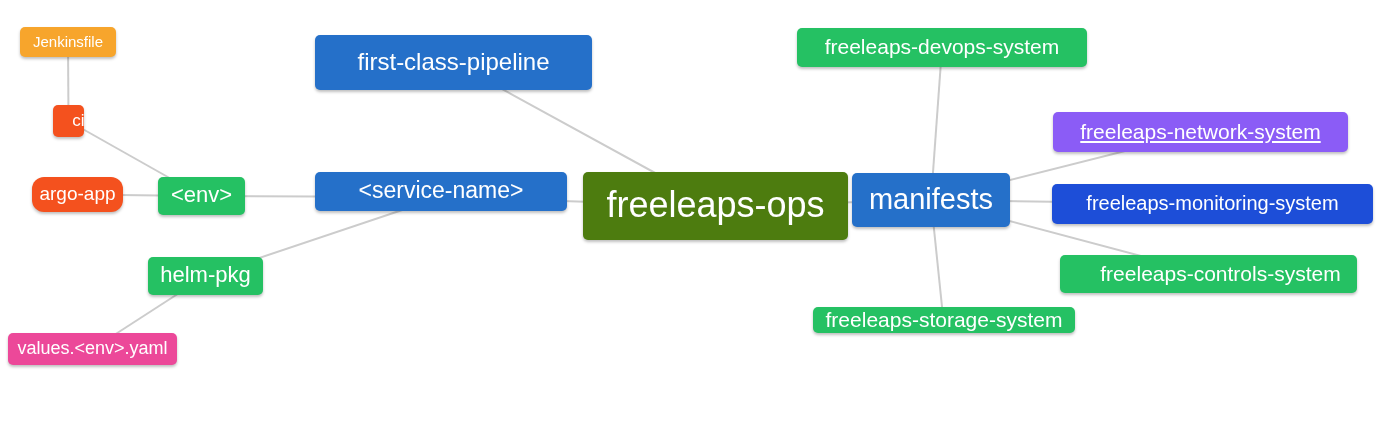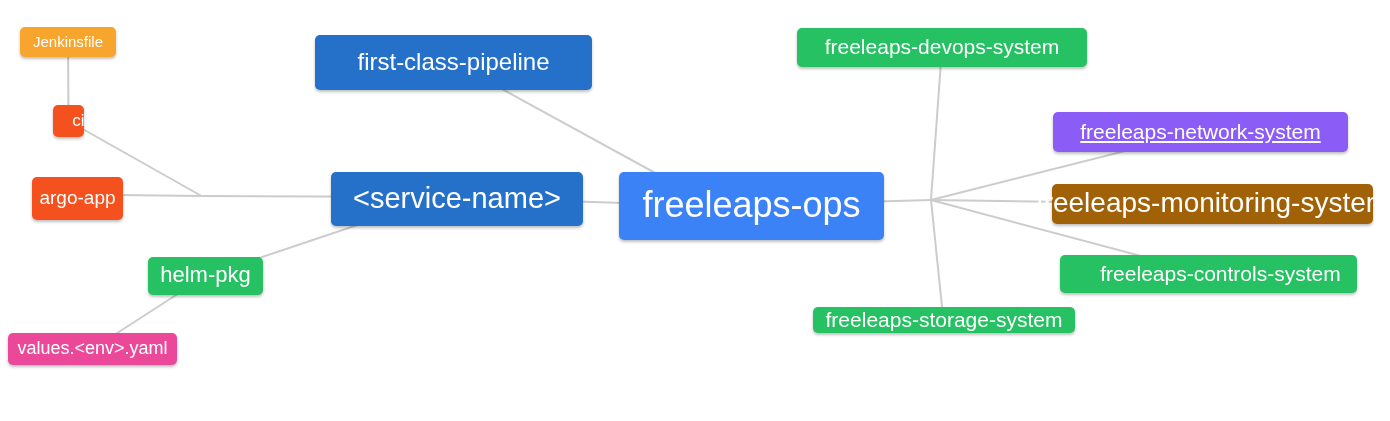--- a/index.html
+++ b/index.html
@@ -60,45 +60,51 @@
       <line x1="931" y1="200" x2="1212.5" y2="204" stroke="#cccccc" stroke-width="2"></line>
       <line x1="931" y1="200" x2="1208.5" y2="274" stroke="#cccccc" stroke-width="2"></line>
       <line x1="931" y1="200" x2="944" y2="326" stroke="#cccccc" stroke-width="2"></line>
     </svg>
 <div class="node" style="left: 20px; top: 27px; width: 96px; height: 30px; background: rgb(247, 165, 44); font-size: 15px;">
       <span>Jenkinsfile</span>
     </div>
     <div class="node" style="left: 53px; top: 105px; width: 31px; height: 32px; background: rgb(244, 81, 30); font-size: 17px; padding-left: 20px;">
       <span>ci</span>
     </div>
-    <div class="node" style="left: 32px; top: 177px; width: 91px; height: 43px; background: rgb(244, 81, 30); font-size: 19px;">
+    <div class="node" style="left: 32px; top: 177px; width: 91px; height: 35px; background: rgb(244, 81, 30); font-size: 19px; border-radius: 12px;">
       <span>argo-app</span>
+    </div>
+    <div class="node" style="left: 158px; top: 177px; width: 87px; height: 38px; background: rgb(37, 193, 99); font-size: 22px;">
+      <span>&lt;env&gt;</span>
     </div>
     <div class="node" style="left: 148px; top: 257px; width: 115px; height: 38px; background: rgb(37, 193, 99); font-size: 22px;">
       <span>helm-pkg</span>
     </div>
     <div class="node" style="left: 8px; top: 333px; width: 169px; height: 32px; background: #ec4899; font-size: 18px;">
       <span>values.&lt;env&gt;.yaml</span>
     </div>
-    <div class="node" style="left: 315px; top: 172px; width: 252px; height: 54px; background: rgb(37, 112, 201); font-size: 29px; margin-left: 16px;">
+    <div class="node" style="left: 315px; top: 172px; width: 252px; height: 39px; background: rgb(37, 112, 201); font-size: 23px;">
       <span>&lt;service-name&gt;</span>
     </div>
     <div class="node" style="left: 315px; top: 35px; width: 277px; height: 55px; background: rgb(37, 112, 201); font-size: 24px;">
       <span>first-class-pipeline</span>
     </div>
-    <div class="node" style="left: 583px; top: 172px; width: 265px; height: 68px; background: #3b82f6; font-size: 36px; margin-left: 36px;">
+    <div class="node" style="left: 583px; top: 172px; width: 265px; height: 68px; background: #4d7c0f; font-size: 36px;">
       <span>freeleaps-ops</span>
+    </div>
+    <div class="node" style="left: 852px; top: 173px; width: 158px; height: 54px; background: rgb(37, 112, 201); font-size: 29px;">
+      <span>manifests</span>
     </div>
     <div class="node" style="left: 797px; top: 28px; width: 290px; height: 39px; background: rgb(37, 193, 99); font-size: 21px;">
       <span>freeleaps-devops-system</span>
     </div>
     <div class="node" style="left: 1053px; top: 112px; width: 295px; height: 40px; background: #8b5cf6; font-size: 21px; text-decoration: underline;">
       <span>freeleaps-network-system</span>
     </div>
-    <div class="node" style="left: 1052px; top: 184px; width: 321px; height: 40px; background: #a16207; font-size: 28px;">
+    <div class="node" style="left: 1052px; top: 184px; width: 321px; height: 40px; background: #1d4ed8; font-size: 20px;">
       <span>freeleaps-monitoring-system</span>
     </div>
     <div class="node" style="left: 1060px; top: 255px; width: 297px; height: 38px; background: rgb(37, 193, 99); font-size: 21px; padding-left: 24px;">
       <span>freeleaps-controls-system</span>
     </div>
     <div class="node" style="left: 813px; top: 307px; width: 262px; height: 26px; background: rgb(37, 193, 99); font-size: 21px;">
       <span>freeleaps-storage-system</span>
     </div>
   </div>
 

